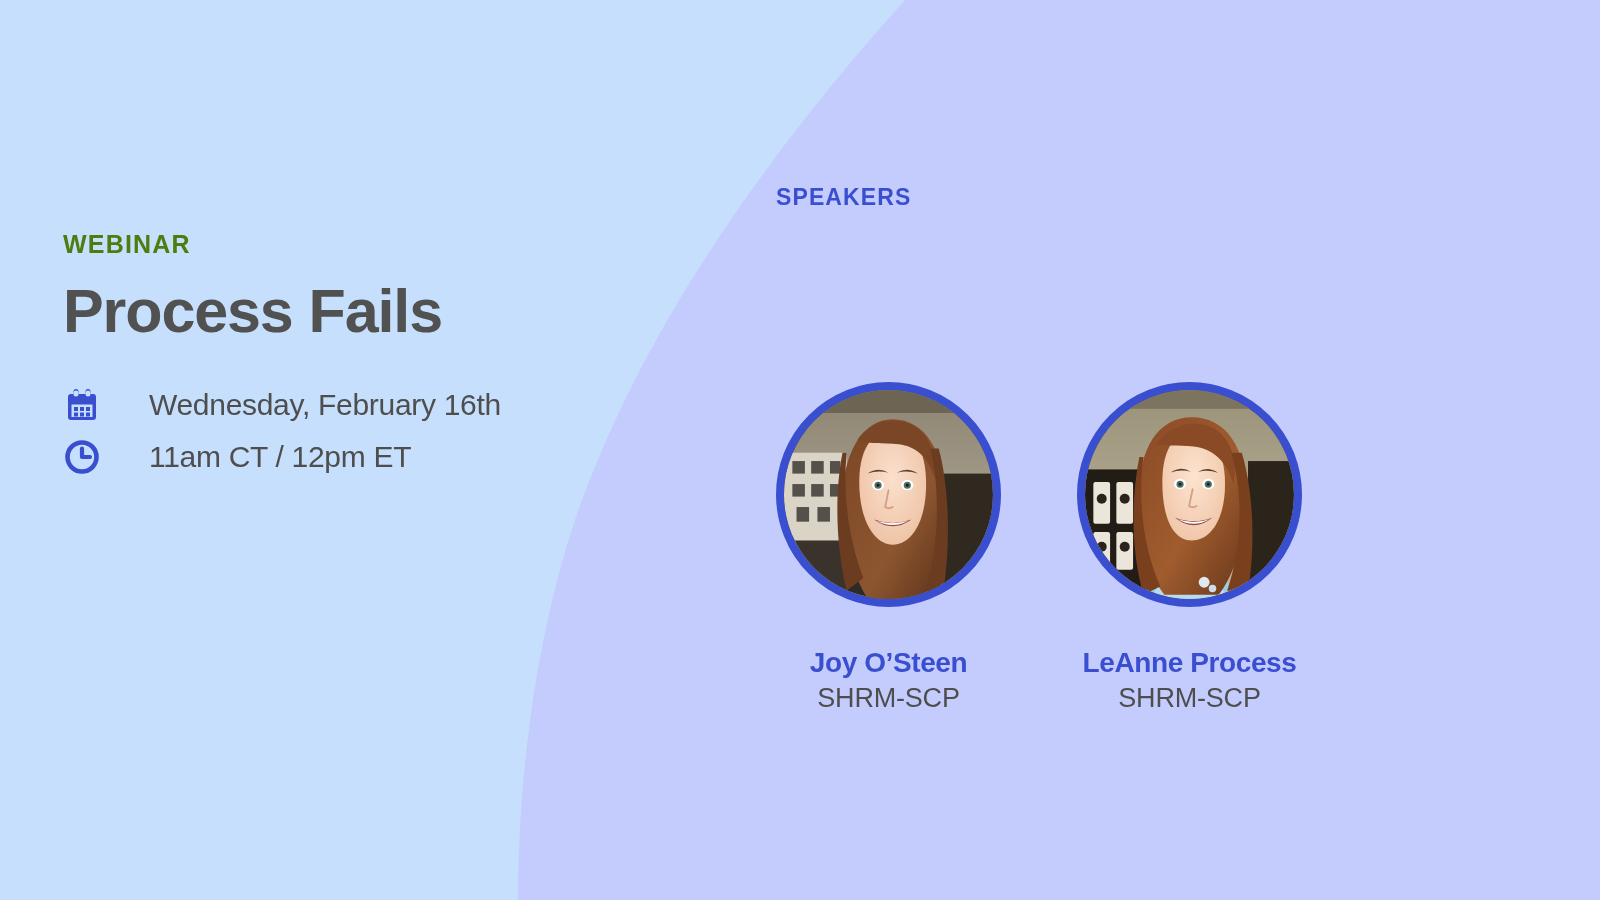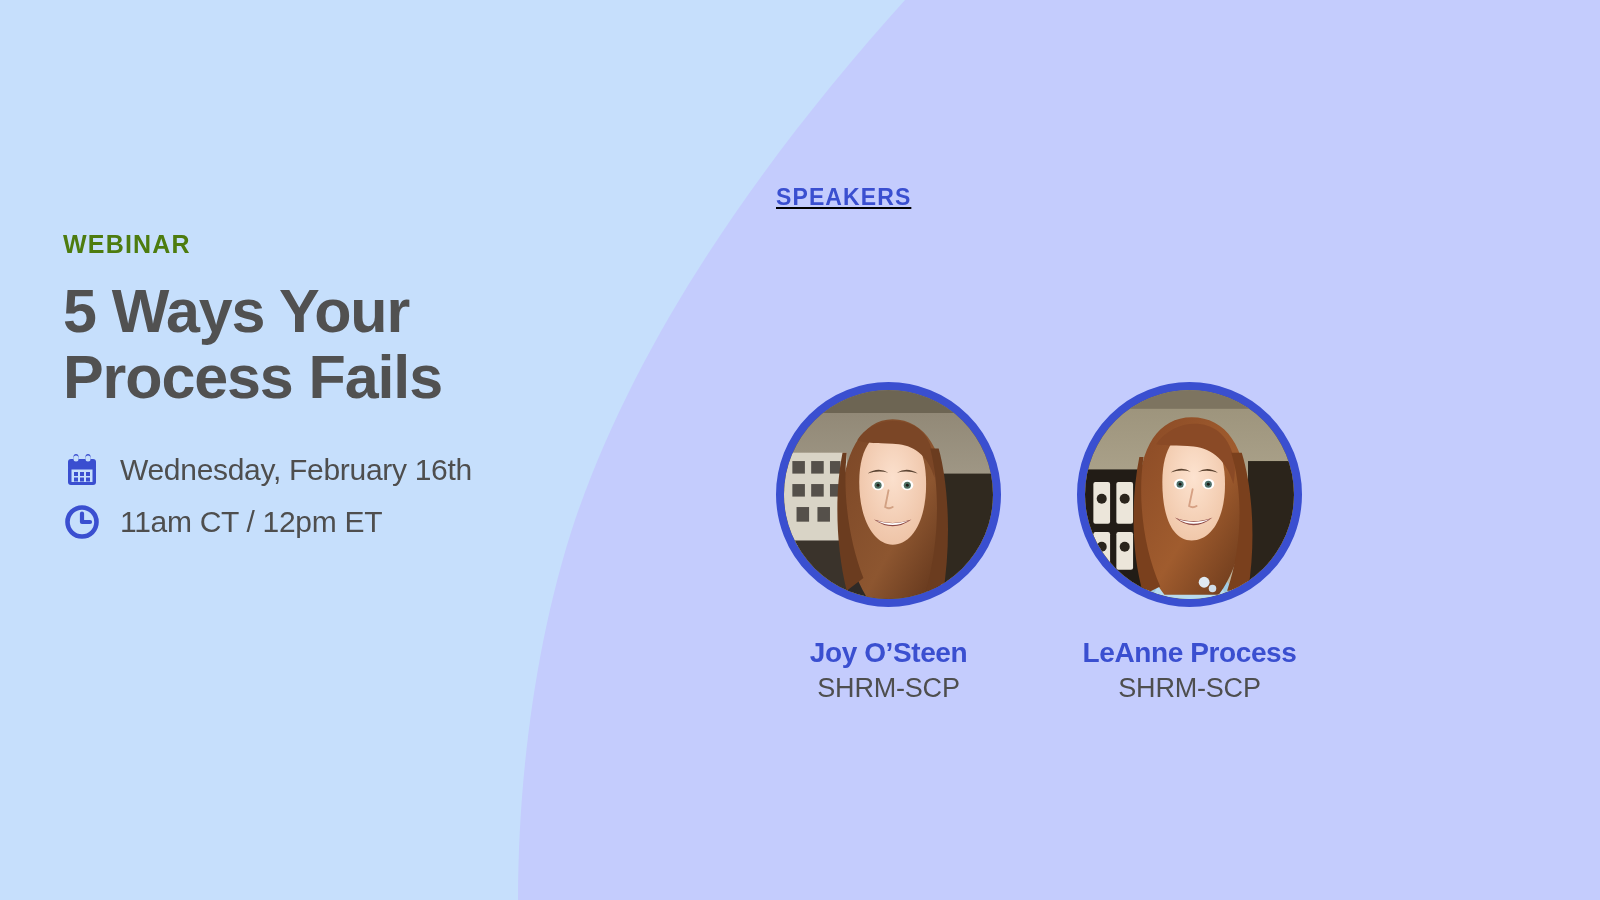--- a/index.html
+++ b/index.html
@@ -31,24 +31,25 @@
   }
   .meta-list { margin-top:34px; }
   .meta-row {
     display:flex; align-items:center; gap:19px;
     height:52px;
   }
   .meta-icon { width:38px; height:38px; flex:0 0 38px; }
   .meta-text {
     font-size:30px; color:#4E4E4E; letter-spacing:-0.3px;
     white-space:nowrap;
+    margin-left:29px;
   }
 
   
-  .right-col { position:absolute; left:776px; top:186px; width:760px;text-decoration:underline; }
+  .right-col { position:absolute; left:776px; top:186px; width:760px; }
   .eyebrow-right {
     font-size:23px; font-weight:bold; letter-spacing:1.1px;
     color:#3A4FD0; line-height:1;
   }
   .subtitle {
     margin-top:29px;
     font-size:40px; line-height:1.3; color:#585858;
     letter-spacing:-0.6px; font-weight:normal;
   }
 
@@ -59,21 +60,21 @@
   .speaker { width:225px; text-align:center; }
   .avatar-ring {
     width:225px; height:225px; border-radius:50%;
     border:8px solid #3A4FD0; overflow:hidden;
     position:relative; background:#6b6257;
   }
   .avatar-inner { position:absolute; inset:0; overflow:hidden; border-radius:50%; }
   .avatar-inner svg { display:block; width:100%; height:100%; }
 
   .speaker-name {
-    margin-top:30px; font-size:28px; font-weight:bold;
+    margin-top:40px; font-size:28px; font-weight:bold;
     color:#3A4FD0; letter-spacing:-0.4px; line-height:1.15;
   }
   .speaker-cred {
     margin-top:4px; font-size:27px; color:#4E4E4E;
     letter-spacing:-0.2px; line-height:1.15;
   }
 </style>
 </head>
 <body>
 
@@ -85,21 +86,20 @@
     <svg viewBox="0 0 1600 900" preserveAspectRatio="none" aria-hidden="true">
       <path d="M905,0 C770,150 640,330 575,520 C535,640 518,780 518,900 L1600,900 L1600,0 Z" fill="#C4CCFD"></path>
     </svg>
   </div>
 
   <div class="left-col">
 
     <div class="eyebrow-left">WEBINAR</div>
 
     <div class="headline">
-      <div>5 Ways Your</div>
       <div>Process Fails</div>
     </div>
 
     <div class="meta-list">
 
       <div class="meta-row">
         <span class="meta-icon">
           <svg viewBox="0 0 38 38" aria-hidden="true">
             <rect x="5" y="15" width="28" height="19" rx="3" fill="#3A4FD0"></rect>
             <rect x="5" y="8" width="28" height="11" rx="3" fill="#3A4FD0"></rect>

